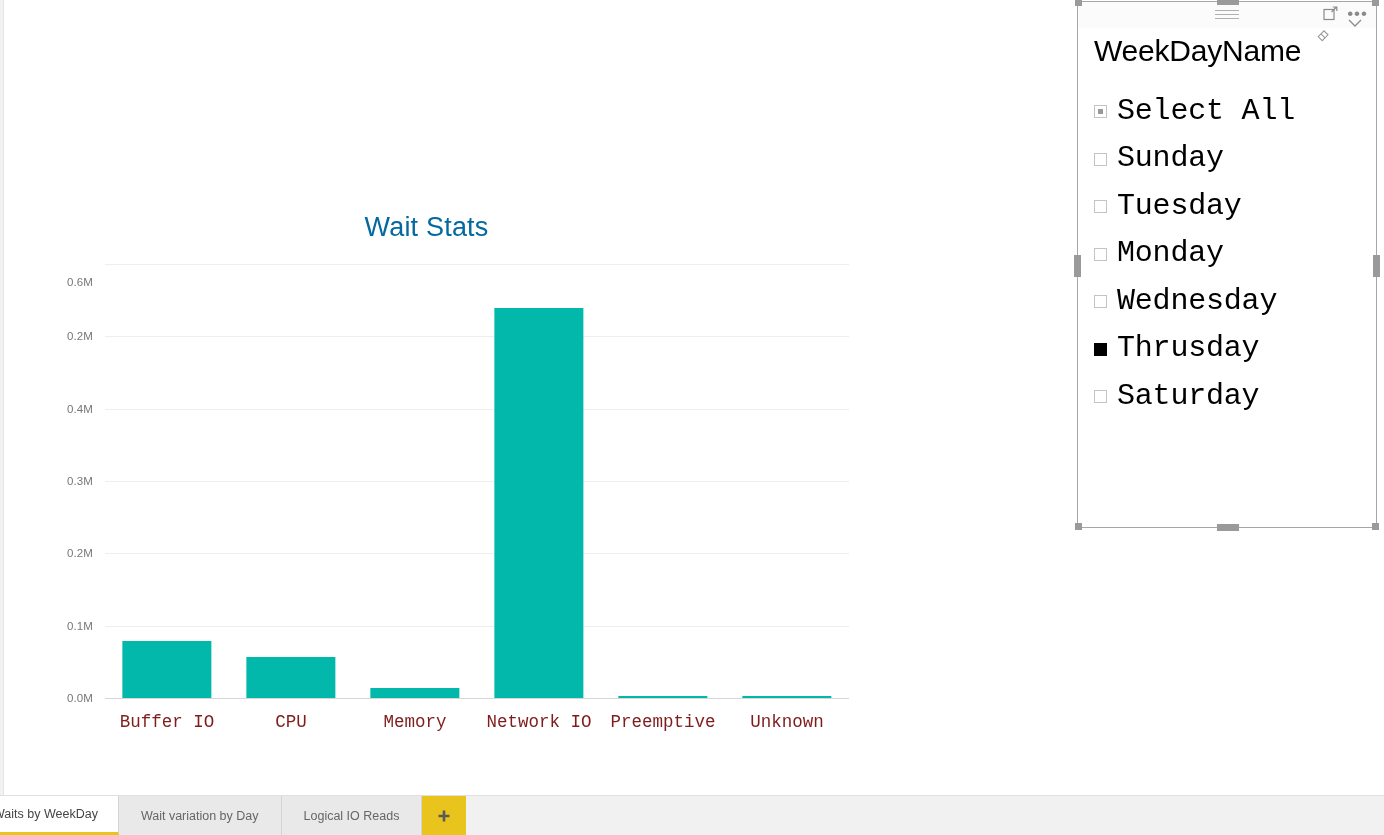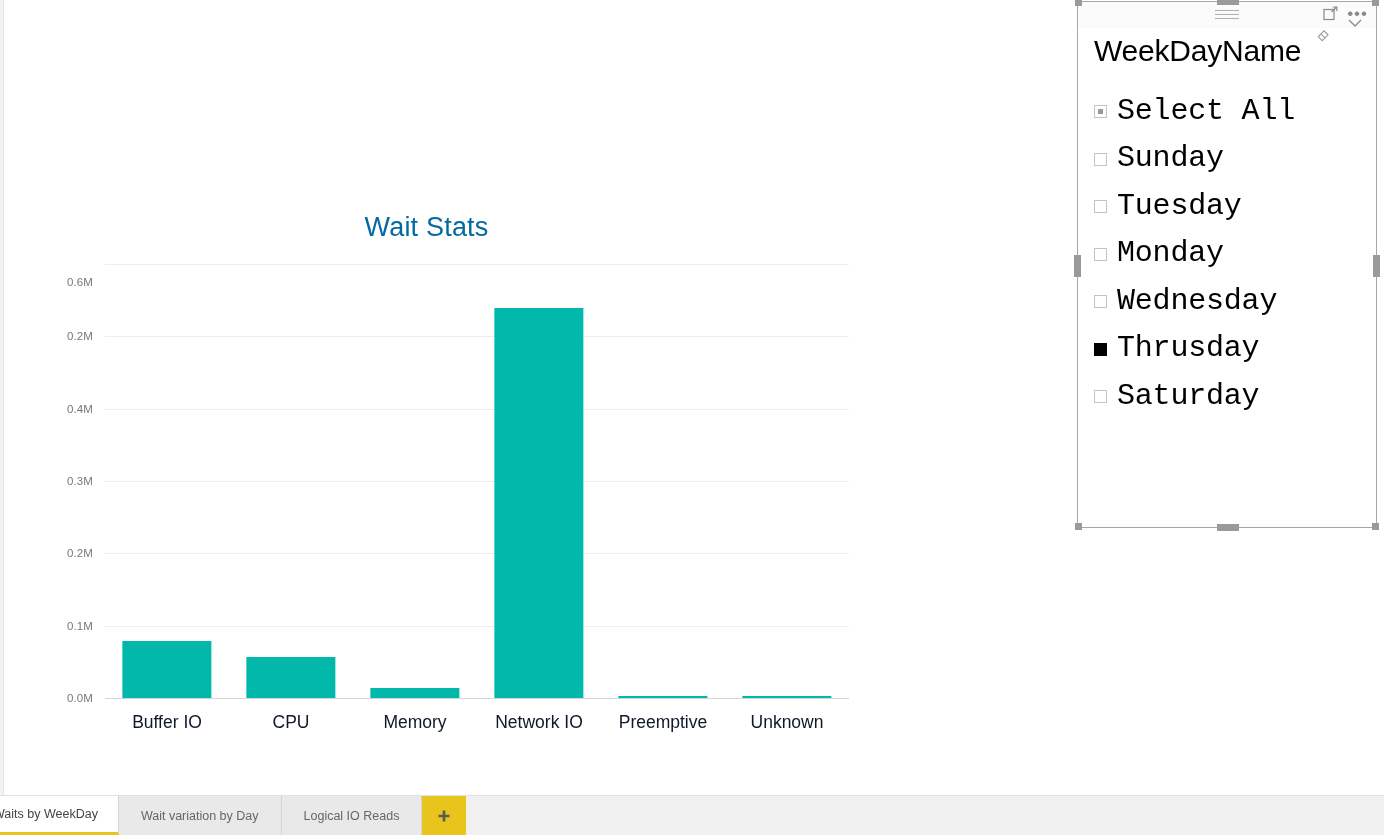--- a/index.html
+++ b/index.html
@@ -99,24 +99,25 @@
     transform: translateX(-50%);
     background: #01B8AA;
   }
 
   .xtick {
     position: absolute;
     top: calc(100% + 14px);
     left: 50%;
     transform: translateX(-50%);
     font-size: 17.5px;
-    color: #0f172a;
+    color: #7f1d1d;
     text-align: center;
     line-height: 1.25;
     white-space: normal;
+    font-family: Liberation Mono, monospace;
   }
 
   
   .slicer {
     position: absolute;
     left: 1077px; top: 1px;
     width: 300px; height: 527px;
     background: #ffffff;
     border: 1px solid #a6a6a6;
   }

